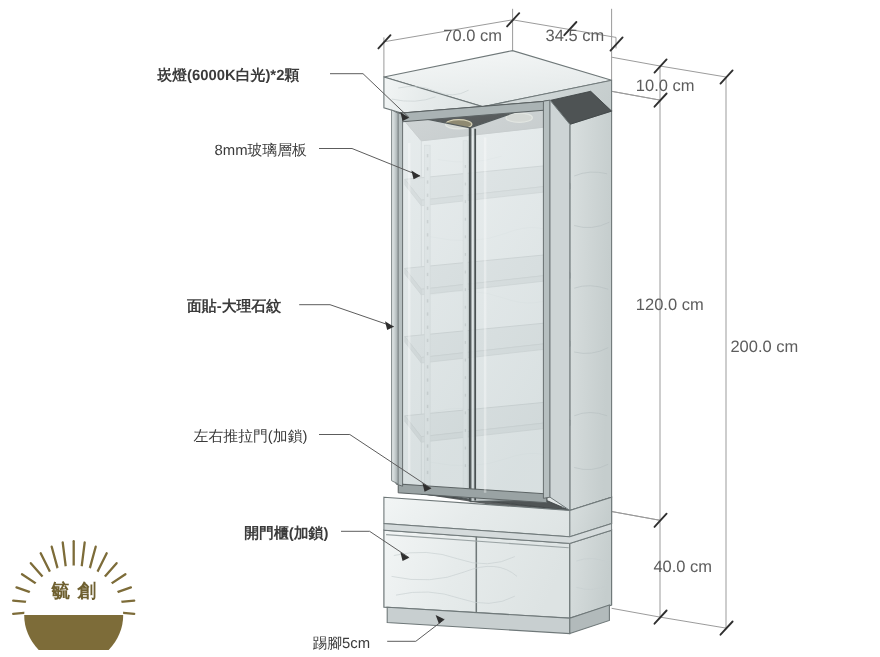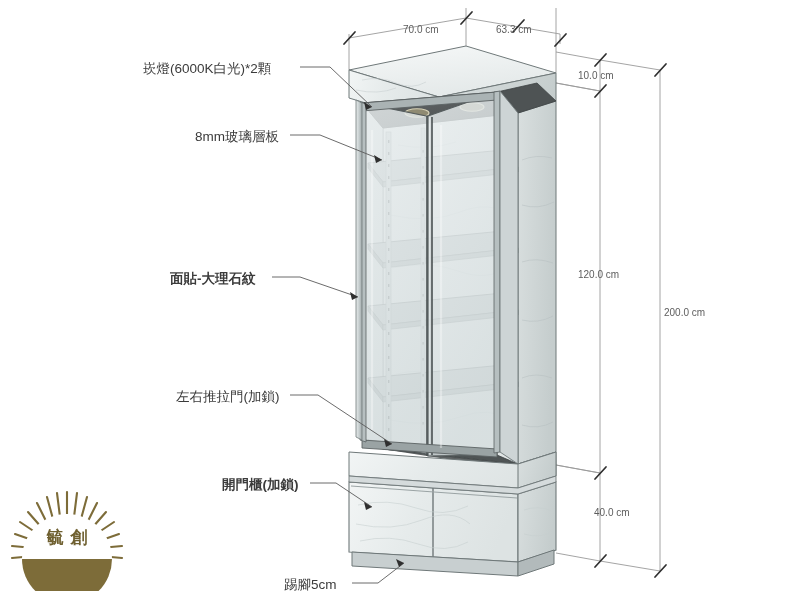--- a/index.html
+++ b/index.html
@@ -14,21 +14,21 @@
   .lbl{
     position:absolute;
     font-size:13.5px;
     color:#3b3b3b;
     white-space:nowrap;
     letter-spacing:0px;
     line-height:1;
   }
   .dim{
     position:absolute;
-    font-size:10px;
+    font-size:15px;
     color:#5d5d5d;
     white-space:nowrap;
     line-height:1;
   }
 
   
   #logo{
     position:absolute;left:6px;top:486px;width:122px;height:105px;
   }
   #logo .logotext{
@@ -321,29 +321,29 @@
       <polygon points="372,107 364,102 366,110"></polygon>
       <polygon points="382,160 374,155 376,163"></polygon>
       <polygon points="358,297 350,292 352,300"></polygon>
       <polygon points="392,444 384,439 386,447"></polygon>
       <polygon points="372,507 364,502 366,510"></polygon>
       <polygon points="404,563 396,559 399,567"></polygon>
     </g>
 
   </svg>
 
-  <div class="lbl" style="left:143px;top:62px;">崁燈(6000K白光)*2顆</div>
+  <div class="lbl" style="left:143px;top:62px;font-weight:bold;">崁燈(6000K白光)*2顆</div>
   <div class="lbl" style="left:195px;top:130px;">8mm玻璃層板</div>
   <div class="lbl" style="left:170px;top:272px;font-weight:bold;">面貼-大理石紋</div>
   <div class="lbl" style="left:176px;top:390px;">左右推拉門(加鎖)</div>
   <div class="lbl" style="left:222px;top:478px;font-weight:bold;">開門櫃(加鎖)</div>
   <div class="lbl" style="left:284px;top:578px;">踢腳5cm</div>
 
   <div class="dim" style="left:403px;top:25px;">70.0 cm</div>
-  <div class="dim" style="left:496px;top:25px;">63.3 cm</div>
+  <div class="dim" style="left:496px;top:25px;">34.5 cm</div>
   <div class="dim" style="left:578px;top:71px;text-align:center;">10.0 cm</div>
   <div class="dim" style="left:578px;top:270px;">120.0 cm</div>
   <div class="dim" style="left:664px;top:308px;">200.0 cm</div>
   <div class="dim" style="left:594px;top:508px;">40.0 cm</div>
 
   <div id="logo">
     <svg width="122" height="105" viewBox="0 0 122 105">
       <g stroke="#7d6c39" stroke-width="2.1" stroke-linecap="round" fill="none">
         <line x1="61" y1="6" x2="61" y2="30"></line>
         <line x1="51" y1="7" x2="54" y2="31"></line>

